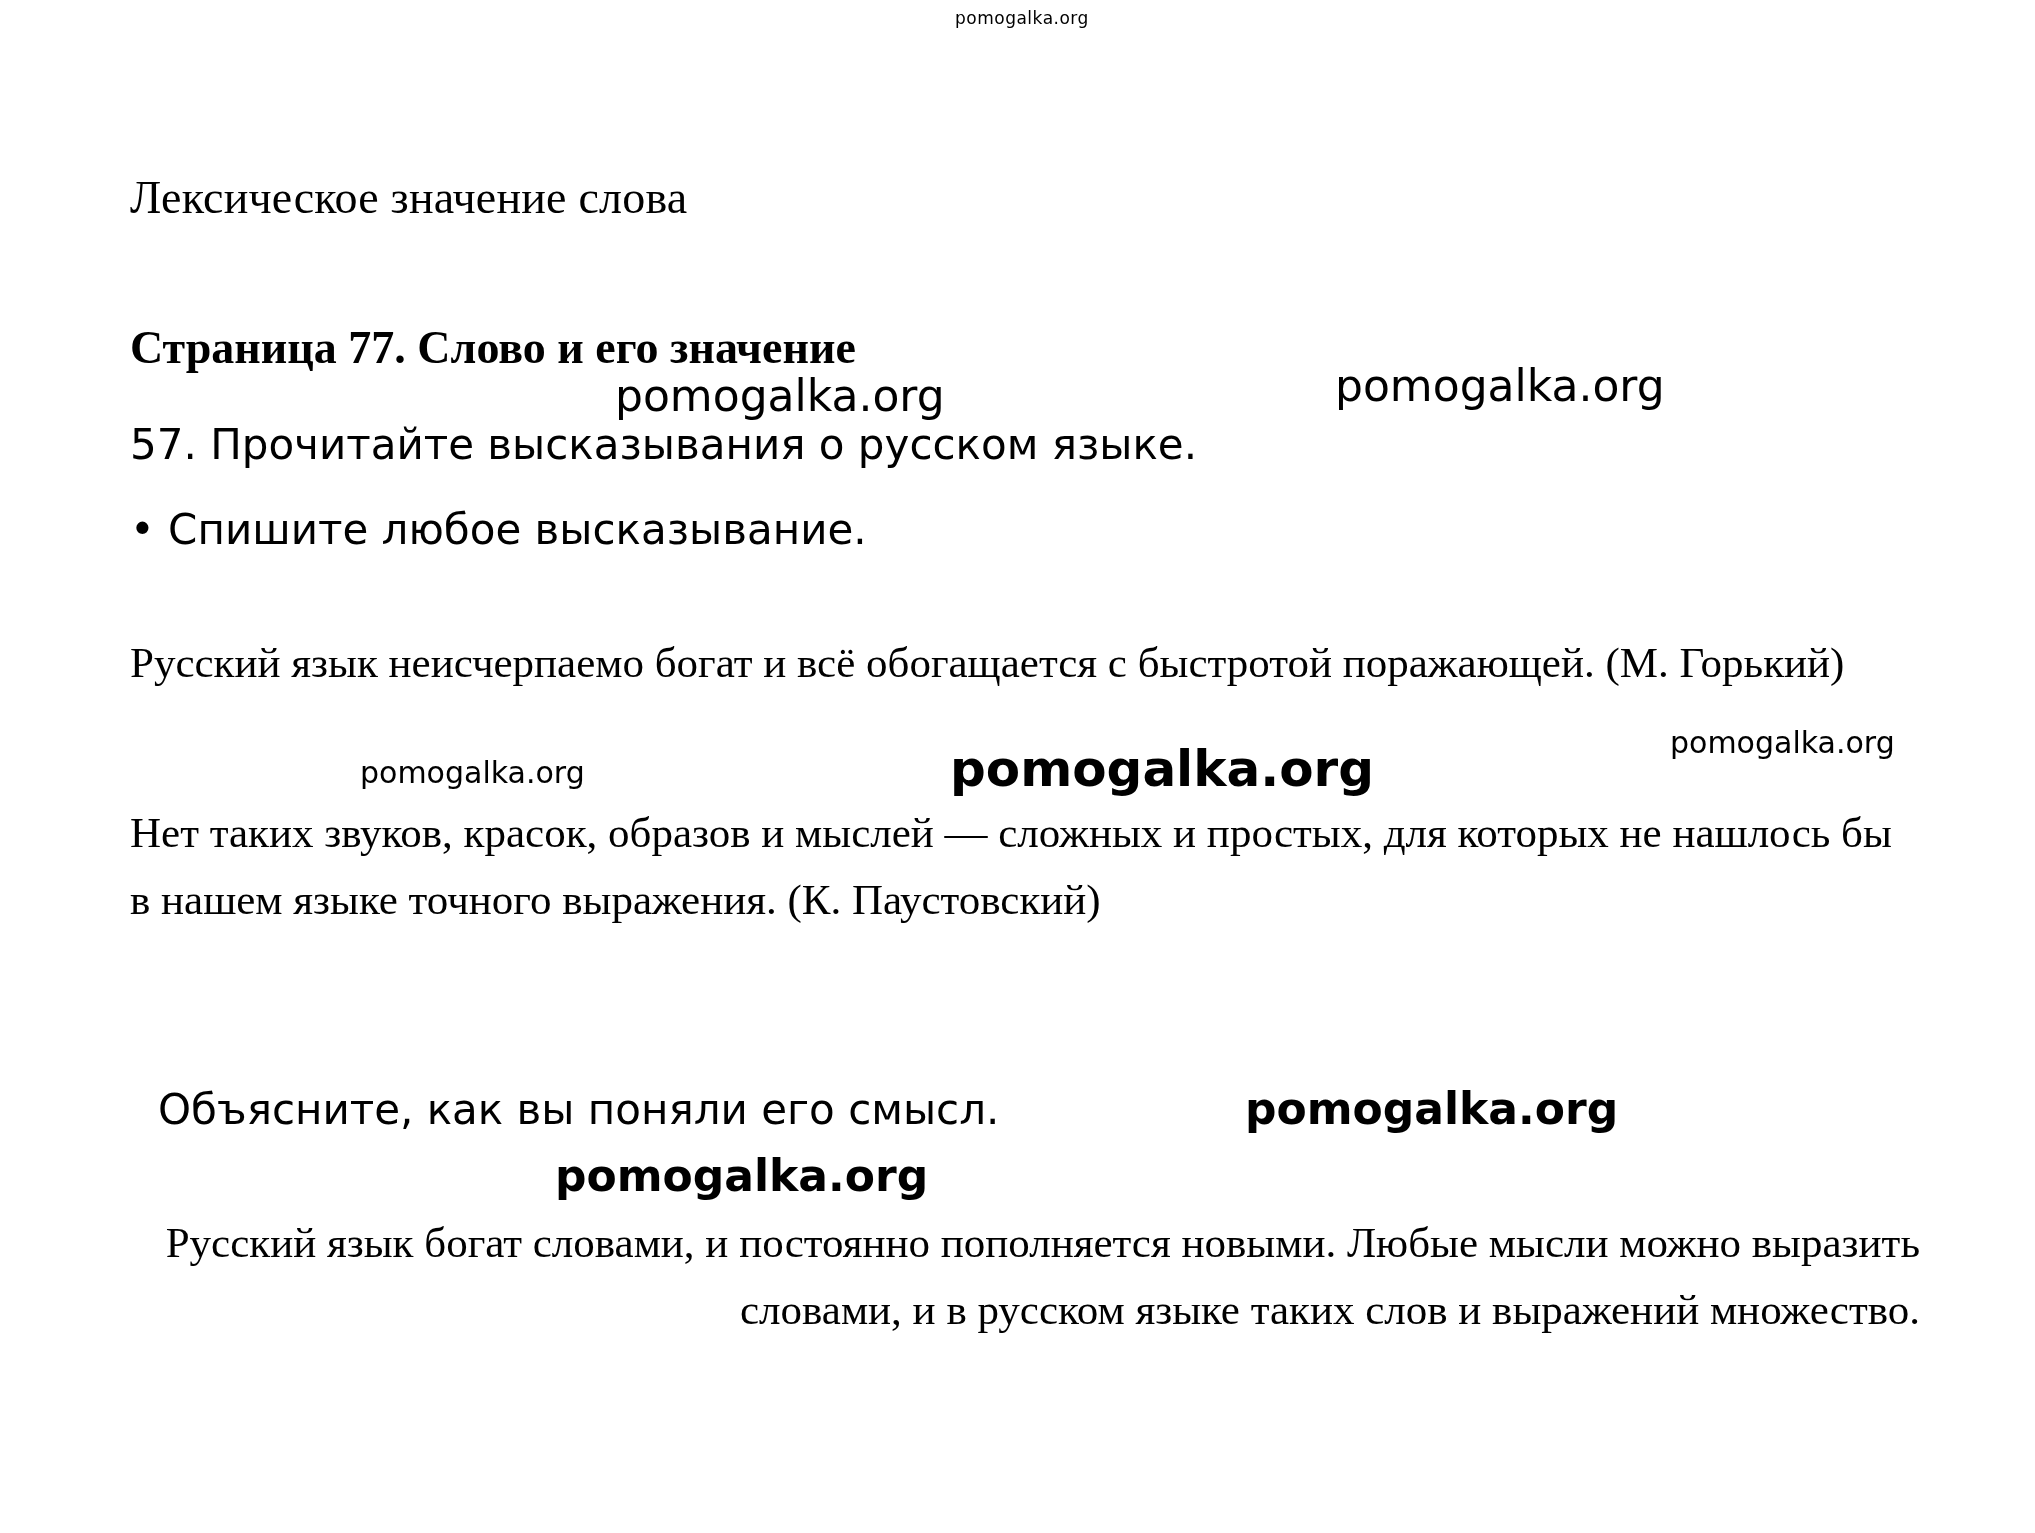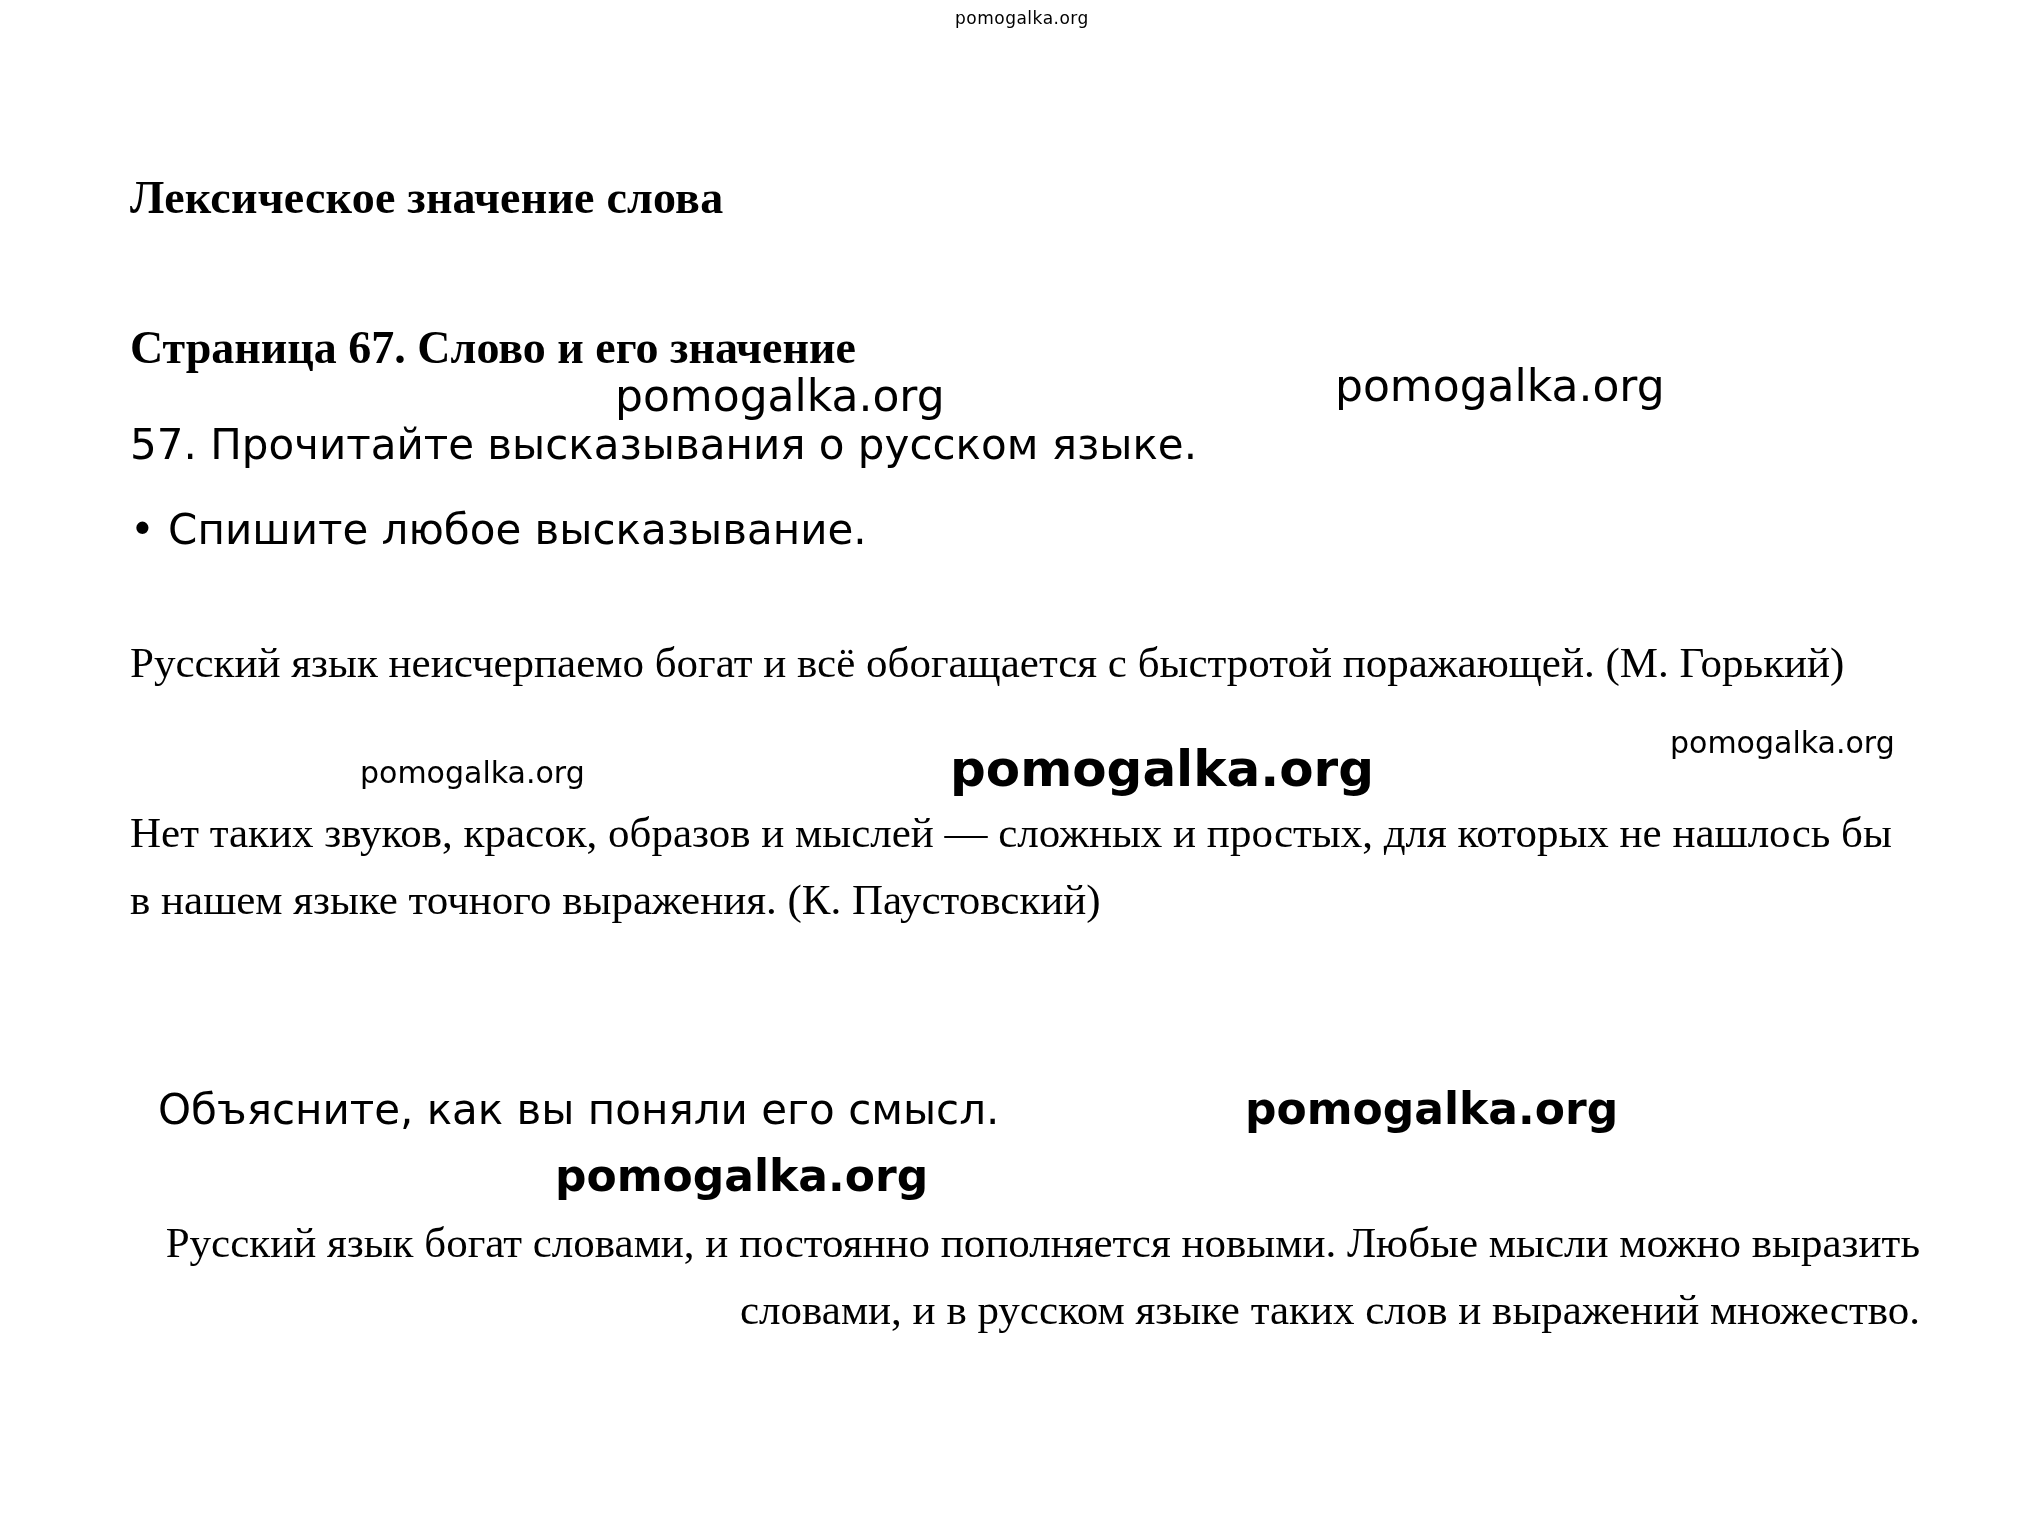--- a/index.html
+++ b/index.html
@@ -37,21 +37,21 @@
     font-size: 17px;
     color: #8c9ccc;
     letter-spacing: 0.5px;
   }
 
   .title {
     position: absolute;
     left: 0;
     top: 140px;
     font-family: "Liberation Serif", serif;
-    font-weight: bold;
+    font-weight: normal;
     font-size: 46px;
     letter-spacing: 0.2px;
   }
   .subtitle {
     position: absolute;
     left: 0;
     top: 283px;
     font-family: "Liberation Serif", serif;
     font-weight: bold;
     font-size: 46px;
@@ -125,21 +125,21 @@
 <body>
 
 <div class="page">
 
   <div class="wm wm-top">pomogalka.org</div>
 
   <div class="content">
 
     <h1 class="title">Лексическое значение слова</h1>
 
-    <h2 class="subtitle">Страница 67. Слово и его значение</h2>
+    <h2 class="subtitle">Страница 77. Слово и его значение</h2>
 
     <div class="task-num">57. Прочитайте высказывания о русском языке.</div>
 
     <div class="bullet-line">• Спишите любое высказывание.</div>
 
     <div class="quote-block q1">Русский язык неисчерпаемо богат и всё обогащается с быстротой поражающей. (М. Горький)</div>
 
     <div class="quote-block q2">Нет таких звуков, красок, образов и мыслей — сложных и простых, для которых не нашлось бы в нашем языке точного выражения. (К. Паустовский)</div>
 
     <div class="explain">Объясните, как вы поняли его смысл.</div>

